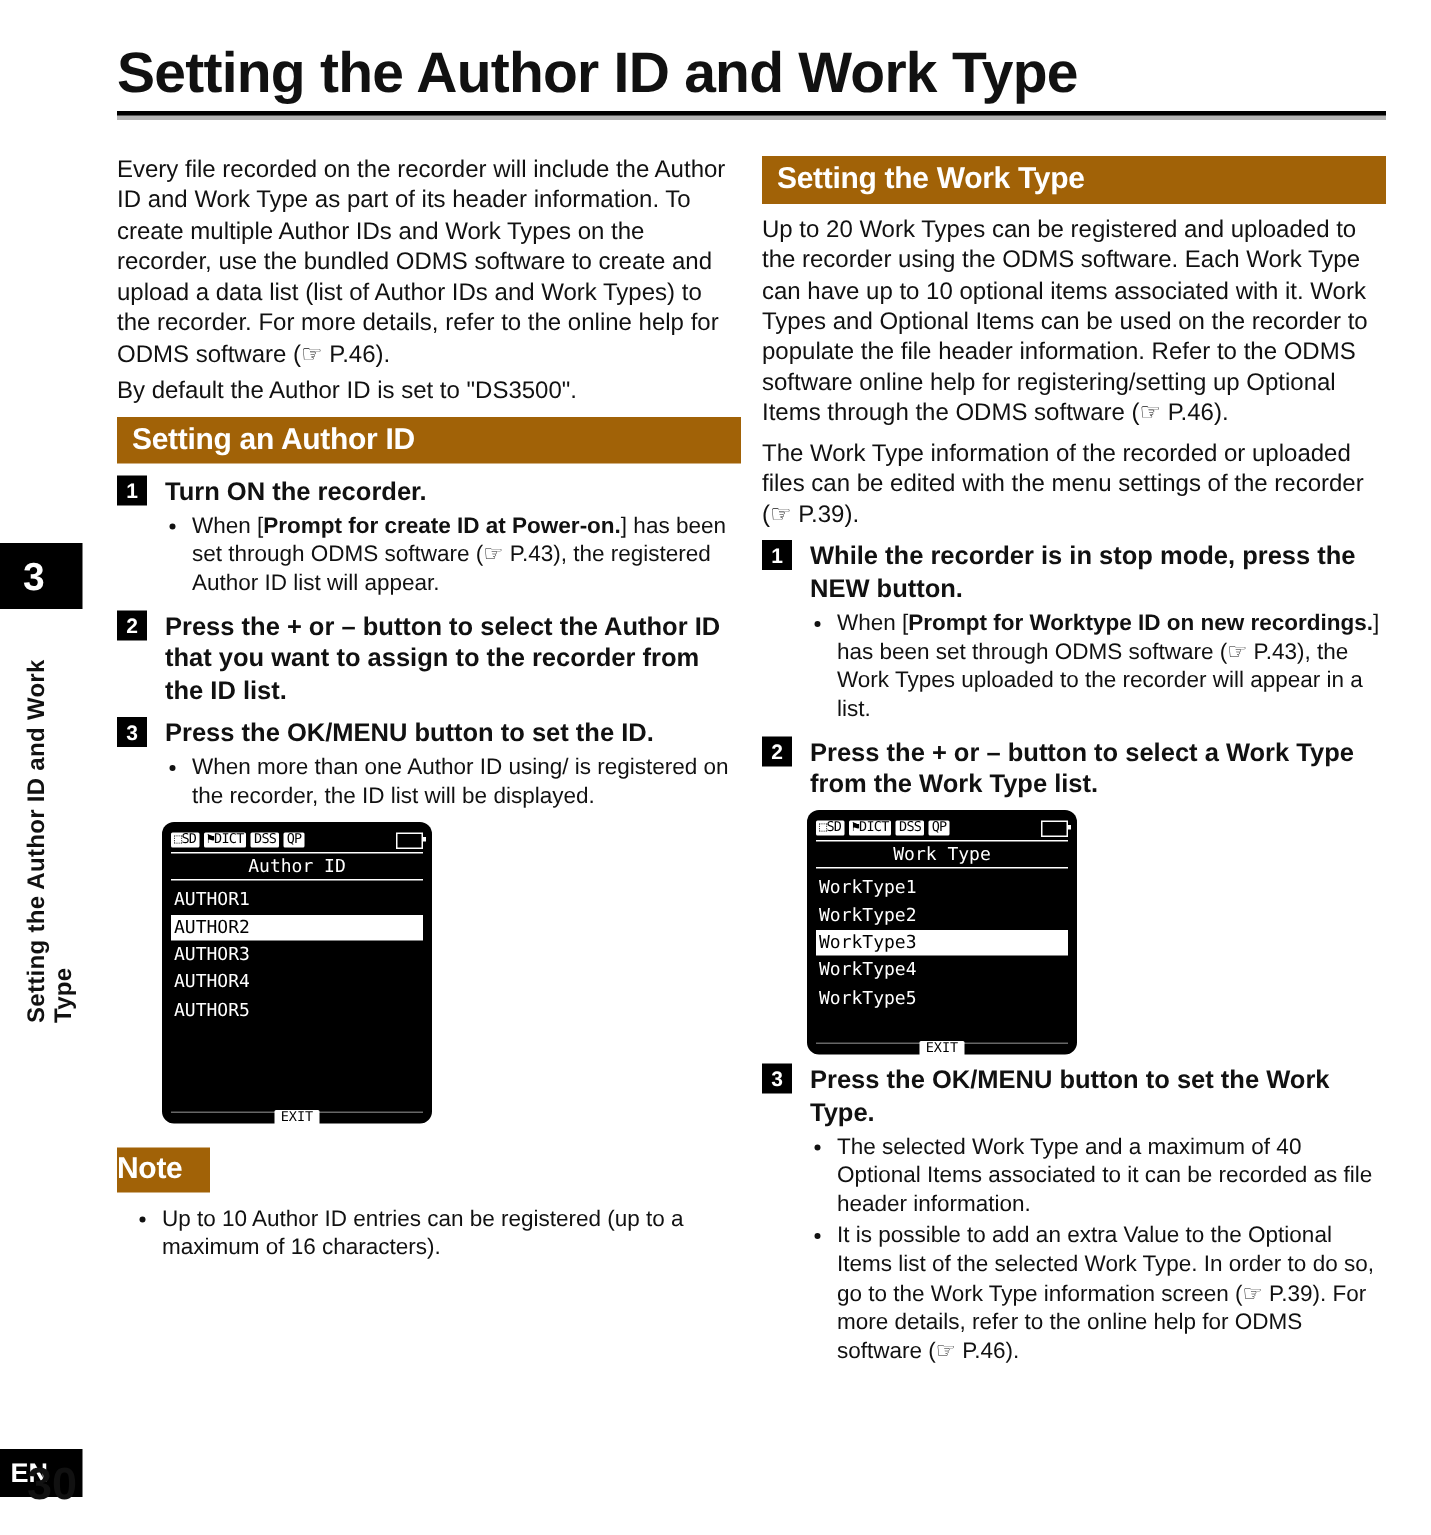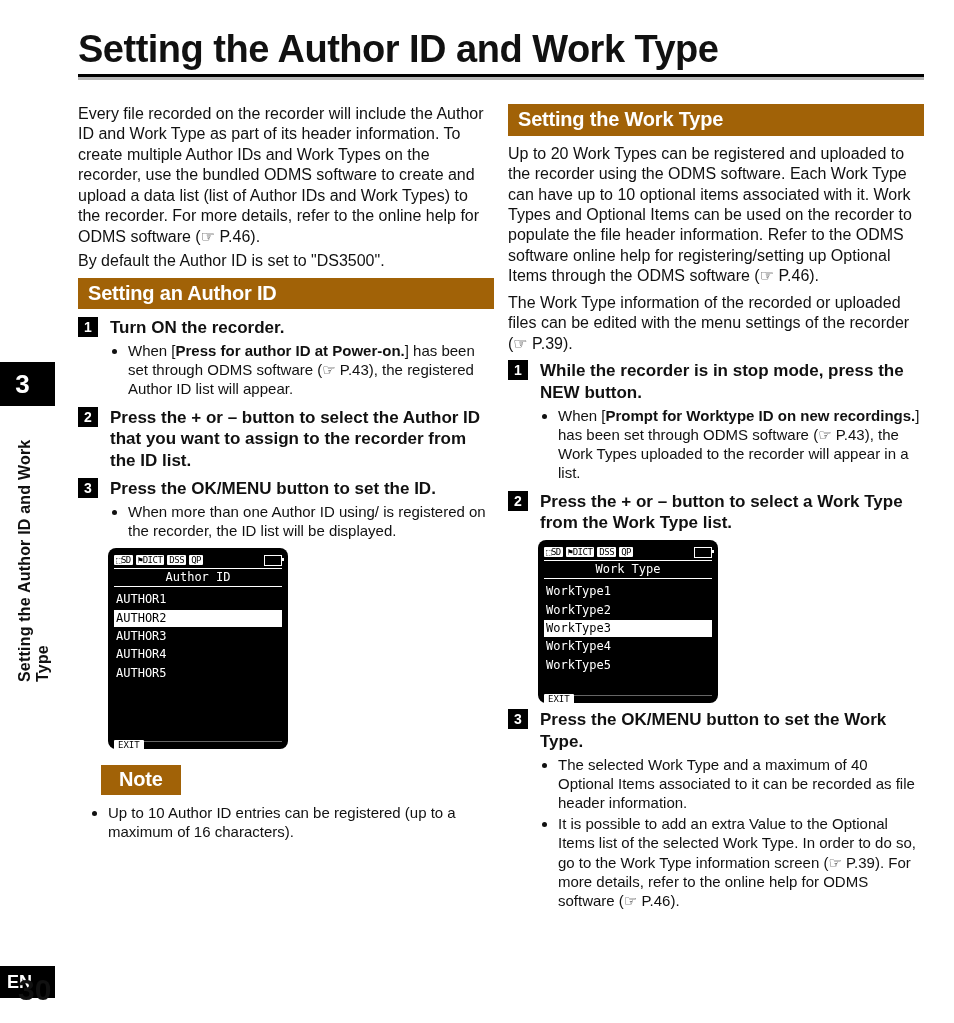--- a/index.html
+++ b/index.html
@@ -130,24 +130,23 @@
     font-weight: 800;
     font-size: 20px;
     padding: 3px 10px 3px 10px;
     margin: 6px 0 8px 0;
     font-style: normal;
     font-family: "Arial Black", Arial, sans-serif;
     letter-spacing: -0.2px;
   }
   .bar.small {
     display: inline-block;
-    padding: 2px 18px 2px 18px;
+    padding: 2px 18px 2px 0;
     margin-top: 14px;
     margin-bottom: 4px;
-    margin-left: 23px;
   }
 
   
   .stepnum {
     display: inline-block;
     width: 20px;
     height: 20px;
     background: #000;
     color: #fff;
     font-weight: 700;
@@ -242,21 +241,21 @@
     margin: 1px 0;
   }
   .lcd .row.sel {
     background: #fff;
     color: #000;
   }
   .lcd .foot {
     height: 58px;
     display: flex;
     align-items: flex-end;
-    justify-content: flex-start;
+    justify-content: center;
     border-bottom: 1px solid #666;
     margin-bottom: 1px;
   }
   .lcd .foot .exit {
     font-size: 9px;
     background: #fff;
     color: #000;
     padding: 0 4px;
     margin-bottom: -10px;
     border-radius: 1px;
@@ -284,21 +283,21 @@
       <p>By default the Author ID is set to "DS3500".</p>
 
       <div class="bar">Setting an Author ID</div>
 
       <div class="step">
         <span class="stepnum">1</span>
         <span class="txt">Turn ON the recorder.</span>
       </div>
       <ul class="sub">
         <li>
-          <span>When [</span><b>Press for author ID at Power-on.</b><span>] has been set through ODMS software (☞ P.43), the registered Author ID list will appear.</span>
+          <span>When [</span><b>Prompt for create ID at Power-on.</b><span>] has been set through ODMS software (☞ P.43), the registered Author ID list will appear.</span>
         </li>
       </ul>
 
       <div class="step">
         <span class="stepnum">2</span>
         <span class="txt">Press the + or – button to select the Author ID that you want to assign to the recorder from the ID list.</span>
       </div>
 
       <div class="step">
         <span class="stepnum">3</span>

